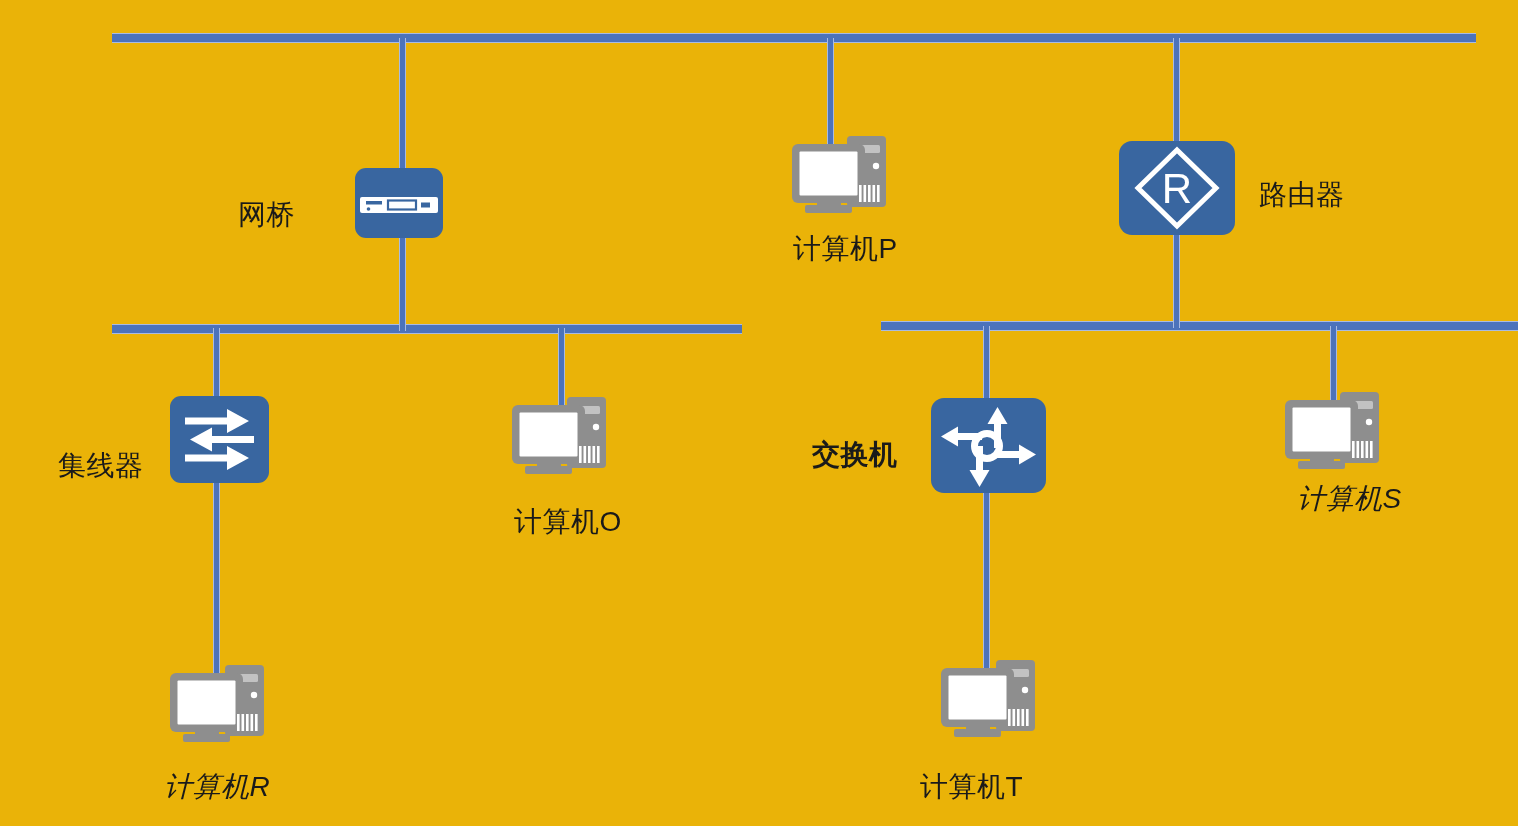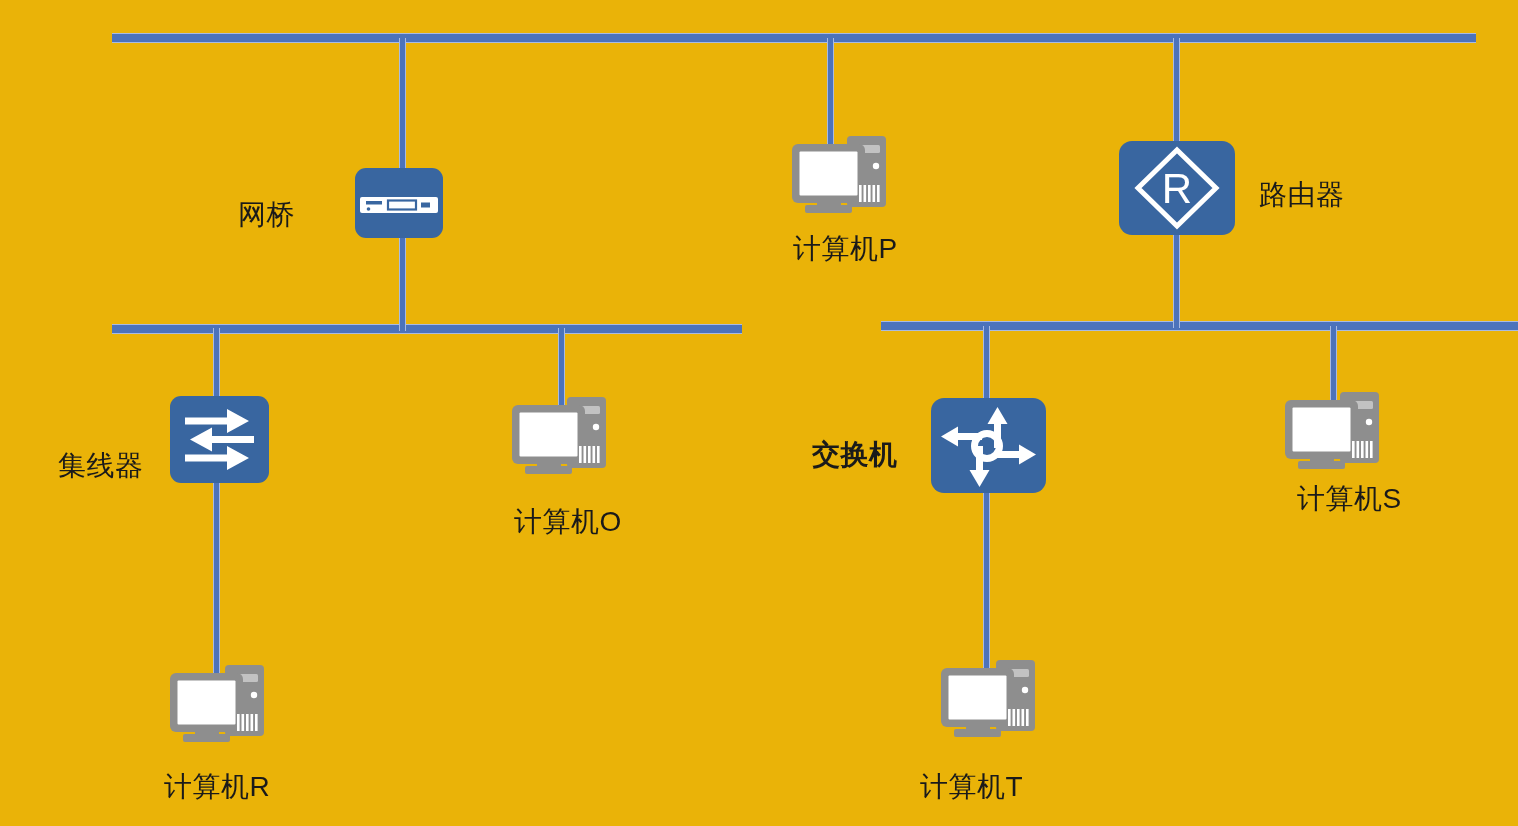--- a/index.html
+++ b/index.html
@@ -149,41 +149,41 @@
         <rect x="67" y="50" width="2.6" height="17"></rect>
           <rect x="71.5" y="50" width="2.6" height="17"></rect>
         <rect x="76" y="50" width="2.6" height="17"></rect>
           <rect x="80.5" y="50" width="2.6" height="17"></rect>
         <rect x="85" y="50" width="2.6" height="17"></rect>
       </g>
       <rect x="25" y="66" width="24" height="6" fill="#8E8E8E"></rect>
       <rect x="13" y="70" width="47" height="8" rx="2" fill="#8E8E8E"></rect>
     </svg>
   </div>
-  <div class="lbl" style="left:1297px; top:480px;">计算机S</div>
+  <div class="lbl" style="left:1297px; top:480px;font-style:italic;">计算机S</div>
 
   <div class="icon" style="left:170px; top:664px;">
     <svg width="100" height="78" viewBox="0 0 100 78">
       <rect x="55" y="1" width="39" height="71" rx="4" fill="#8E8E8E"></rect>
       <rect x="61" y="10" width="27" height="8" rx="1.5" fill="#C2C2C2"></rect>
       <circle cx="84" cy="31" r="3.2" fill="#FFFFFF"></circle>
       <rect x="0" y="9" width="73" height="59" rx="6" fill="#8E8E8E"></rect>
       <rect x="7.5" y="16.5" width="58" height="44" rx="1" fill="#FFFFFF"></rect>
       <g fill="#FFFFFF">
         <rect x="67" y="50" width="2.6" height="17"></rect>
           <rect x="71.5" y="50" width="2.6" height="17"></rect>
         <rect x="76" y="50" width="2.6" height="17"></rect>
           <rect x="80.5" y="50" width="2.6" height="17"></rect>
         <rect x="85" y="50" width="2.6" height="17"></rect>
       </g>
       <rect x="25" y="66" width="24" height="6" fill="#8E8E8E"></rect>
       <rect x="13" y="70" width="47" height="8" rx="2" fill="#8E8E8E"></rect>
     </svg>
   </div>
-  <div class="lbl" style="left:164px; top:768px;">计算机R</div>
+  <div class="lbl" style="left:164px; top:768px;font-style:italic;">计算机R</div>
 
   <div class="icon" style="left:941px; top:659px;">
     <svg width="100" height="78" viewBox="0 0 100 78">
       <rect x="55" y="1" width="39" height="71" rx="4" fill="#8E8E8E"></rect>
       <rect x="61" y="10" width="27" height="8" rx="1.5" fill="#C2C2C2"></rect>
       <circle cx="84" cy="31" r="3.2" fill="#FFFFFF"></circle>
       <rect x="0" y="9" width="73" height="59" rx="6" fill="#8E8E8E"></rect>
       <rect x="7.5" y="16.5" width="58" height="44" rx="1" fill="#FFFFFF"></rect>
       <g fill="#FFFFFF">
         <rect x="67" y="50" width="2.6" height="17"></rect>

